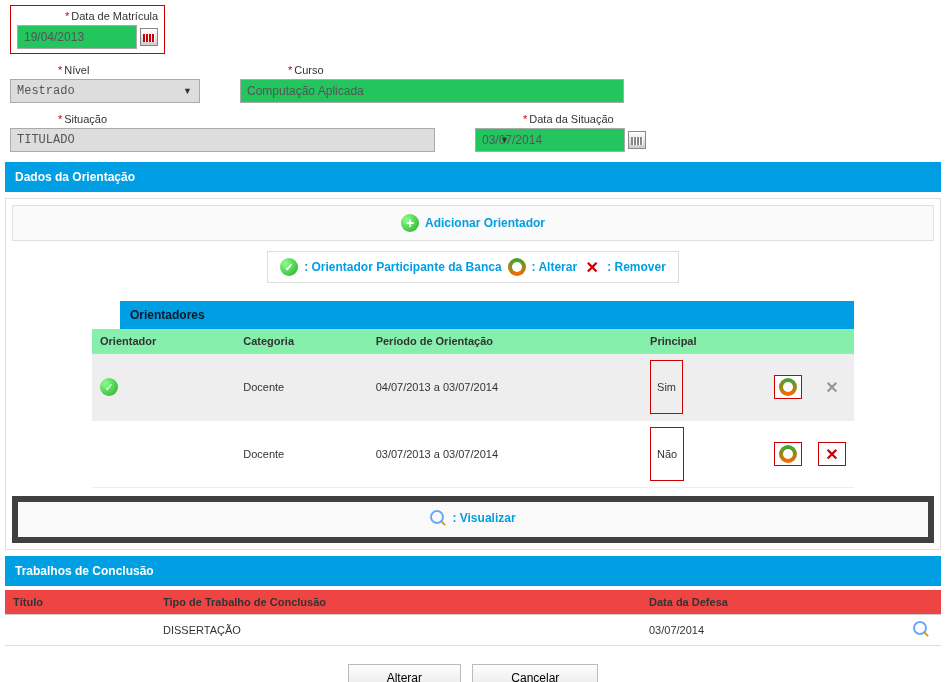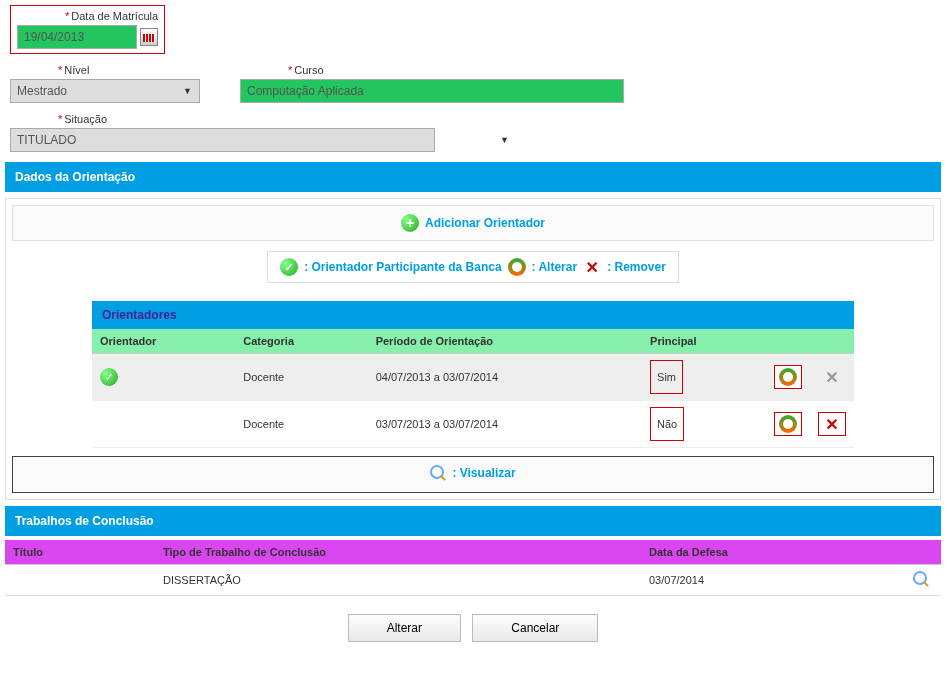--- a/index.html
+++ b/index.html
@@ -9,50 +9,50 @@
     .field-label { font-size: 11px; color: #333; margin-left: 48px; }
     .required::before { content: "*"; color: #c00; margin-right: 2px; }
     .highlighted-box { border: 1px solid #c00; padding: 4px 6px; display: inline-block; }
     .input-with-icon { display: flex; align-items: center; }
     .text-input { background: #ddd; border: 1px solid #aaa; padding: 4px 6px; font-size: 12px; color: #555; }
     .text-input:disabled { background: #22c55e; }
     .cal-icon { width: 18px; height: 18px; background: linear-gradient(#fff, #ccc); border: 1px solid #888; margin-left: 3px; position: relative; cursor: pointer; }
     .cal-icon::before { content: ""; position: absolute; top: 5px; left: 2px; right: 2px; height: 8px; background: repeating-linear-gradient(90deg, #c00 0 2px, #fff 2px 3px); }
     .cal-icon-gray { width: 18px; height: 18px; background: linear-gradient(#fff, #ccc); border: 1px solid #888; margin-left: 3px; position: relative; cursor: pointer; }
     .cal-icon-gray::before { content: ""; position: absolute; top: 5px; left: 2px; right: 2px; height: 8px; background: repeating-linear-gradient(90deg, #888 0 2px, #fff 2px 3px); }
-    .select { background: #ddd; border: 1px solid #aaa; padding: 4px 6px; font-size: 12px; color: #555; appearance: none; position: relative; }
+    .select { background: #ddd; border: 1px solid #aaa; padding: 4px 6px; font-size: 12px; color: #555; appearance: none; position: relative; font-family: Liberation Mono, monospace; }
     .select-wrap { position: relative; display: inline-block; }
     .select-wrap::after { content: "▼"; position: absolute; right: 8px; top: 50%; transform: translateY(-50%); font-size: 9px; color: #333; pointer-events: none; }
     .section-header { background: #009fe3; color: #fff; font-weight: bold; padding: 8px 10px; font-size: 12px; margin: 6px 0 0 0; }
     .section-body { border: 1px solid #ddd; padding: 6px; margin-top: 6px; }
     .add-row { text-align: center; padding: 8px; border: 1px solid #e0e0e0; background: #fafafa; }
     .add-link { color: #009fe3; font-weight: bold; text-decoration: none; display: inline-flex; align-items: center; gap: 6px; }
     .icon-add { width: 18px; height: 18px; border-radius: 50%; background: radial-gradient(circle at 30% 30%, #8f8, #2a2); display: inline-flex; align-items: center; justify-content: center; color: #fff; font-weight: bold; font-size: 14px; line-height: 1; }
     .legend-row { text-align: center; padding: 10px; }
     .legend-box { border: 1px solid #ddd; display: inline-flex; align-items: center; gap: 6px; padding: 6px 12px; font-weight: bold; color: #009fe3; }
     .icon-check { width: 18px; height: 18px; border-radius: 50%; background: radial-gradient(circle at 30% 30%, #8f8, #2a2); display: inline-flex; align-items: center; justify-content: center; color: #fff; font-size: 11px; }
     .icon-refresh { width: 18px; height: 18px; border-radius: 50%; background: conic-gradient(#3a3, #f60, #3a3); display: inline-block; position: relative; }
     .icon-refresh::after { content: ""; position: absolute; inset: 4px; background: #fff; border-radius: 50%; }
     .icon-x { width: 18px; height: 18px; display: inline-flex; align-items: center; justify-content: center; color: #c00; font-weight: bold; font-size: 16px; }
     .icon-x-gray { color: #999; }
     .icon-magnify { width: 16px; height: 16px; display: inline-block; position: relative; }
     .icon-magnify::before { content: ""; position: absolute; width: 10px; height: 10px; border: 2px solid #6af; border-radius: 50%; top: 0; left: 0; }
     .icon-magnify::after { content: ""; position: absolute; width: 2px; height: 6px; background: #d90; bottom: 0; right: 2px; transform: rotate(-45deg); }
     .inner-panel { margin: 8px 80px; }
-    .inner-header { background: #009fe3; color: #4c1d95; font-weight: bold; padding: 7px 10px; font-size: 12px; }
+    .inner-header { background: #009fe3; color: #0f172a; font-weight: bold; padding: 7px 10px; font-size: 12px; margin-left: 28px; }
     table { width: 100%; border-collapse: collapse; }
     th { text-align: left; font-size: 11px; padding: 6px 8px; background: #86efac; border-bottom: 1px solid #ccc; }
     td { padding: 6px 8px; font-size: 11px; border-bottom: 1px solid #eee; }
     tr.row-gray { background: #eee; }
-    .badge-box { border: 1px solid #c00; padding: 10px 6px; display: inline-block; font-size: 11px; text-align: center; }
+    .badge-box { border: 1px solid #c00; padding: 20px 6px; display: inline-block; font-size: 11px; text-align: center; }
     .action-cell { text-align: center; width: 40px; }
     .action-btn { border: 1px solid #c00; padding: 2px 4px; display: inline-flex; align-items: center; justify-content: center; cursor: pointer; background: #fff; }
-    .view-row { text-align: center; padding: 8px; border: 1px solid #404040; background: #fafafa; margin-top: 6px; }
+    .view-row { text-align: center; padding: 8px; border: 6px solid #404040; background: #fafafa; margin-top: 6px; }
     .view-link { color: #009fe3; font-weight: bold; text-decoration: none; display: inline-flex; align-items: center; gap: 6px; }
-    .works-table th { background: #d946ef; }
+    .works-table th { background: #ef4444; }
     .works-table td { border-top: 1px solid #ddd; border-bottom: 1px solid #ddd; }
     .button-row { text-align: center; padding: 18px 0 10px 0; }
     .button-row button { background: linear-gradient(#fdfdfd, #e8e8e8); border: 1px solid #bbb; padding: 6px 38px; font-size: 12px; margin: 0 4px; cursor: pointer; border-radius: 0; }
   </style>
 </head>
 <body>
 
 <div class="field-group">
   <div class="highlighted-box">
     <div class="field">
@@ -76,20 +76,27 @@
     <span class="field-label required">Curso</span>
     <input class="text-input" style="width: 384px;" disabled="" value="Computação Aplicada">
   </div>
 </div>
 
 <div class="field-group">
   <div class="field" style="width:445px">
     <span class="field-label required">Situação</span>
     <div class="select-wrap" style="width:507px">
       <input class="select" style="width: 425px;" disabled="" value="TITULADO">
+    </div>
+  </div>
+  <div class="field">
+    <span class="field-label required">Data da Situação</span>
+    <div class="input-with-icon">
+      <input class="text-input" style="width: 150px;" disabled="" value="03/07/2014">
+      <span class="cal-icon-gray"></span>
     </div>
   </div>
 </div>
 
 <div class="section-header">Dados da Orientação</div>
 
 <div class="section-body">
   <div class="add-row">
     <a href="#" class="add-link">
       <span class="icon-add">+</span>

